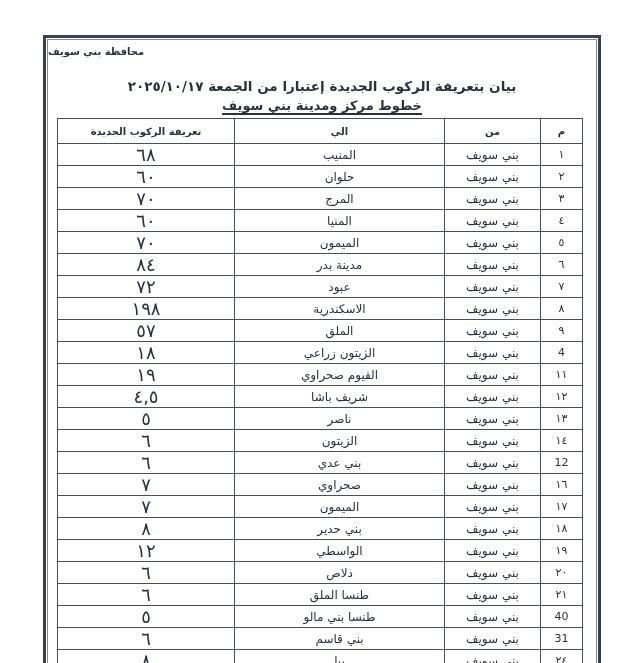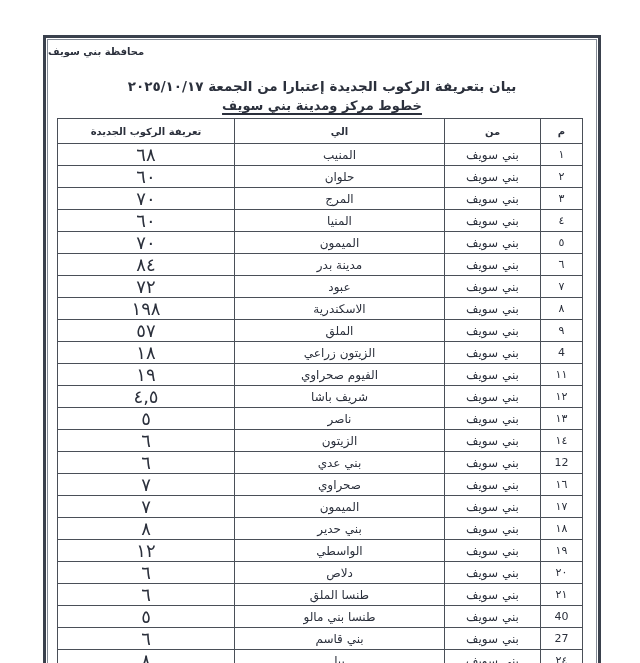--- a/index.html
+++ b/index.html
@@ -248,21 +248,21 @@
     <td class="c-to">طنسا الملق</td>
     <td class="c-fare">٦</td>
   </tr>
             <tr>
     <td class="c-num">40</td>
     <td class="c-from">بني سويف</td>
     <td class="c-to">طنسا بني مالو</td>
     <td class="c-fare">٥</td>
   </tr>
             <tr>
-    <td class="c-num">27</td>
+    <td class="c-num">31</td>
     <td class="c-from">بني سويف</td>
     <td class="c-to">بني قاسم</td>
     <td class="c-fare">٦</td>
   </tr>
             <tr>
     <td class="c-num">٢٤</td>
     <td class="c-from">بني سويف</td>
     <td class="c-to">ببا</td>
     <td class="c-fare">٨</td>
   </tr>

